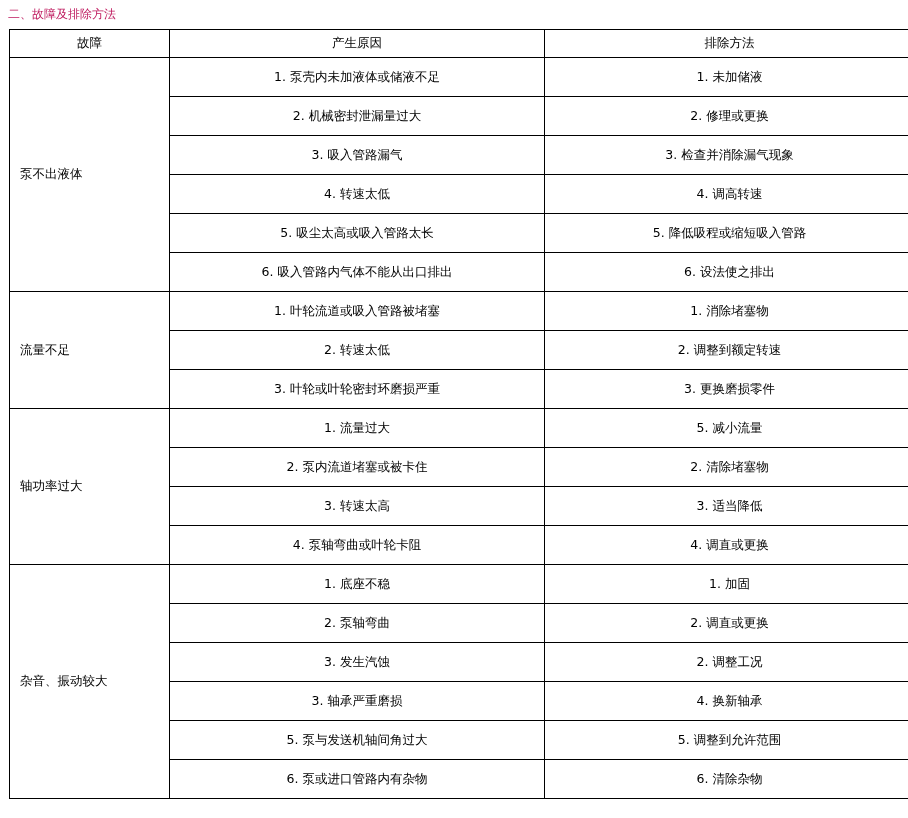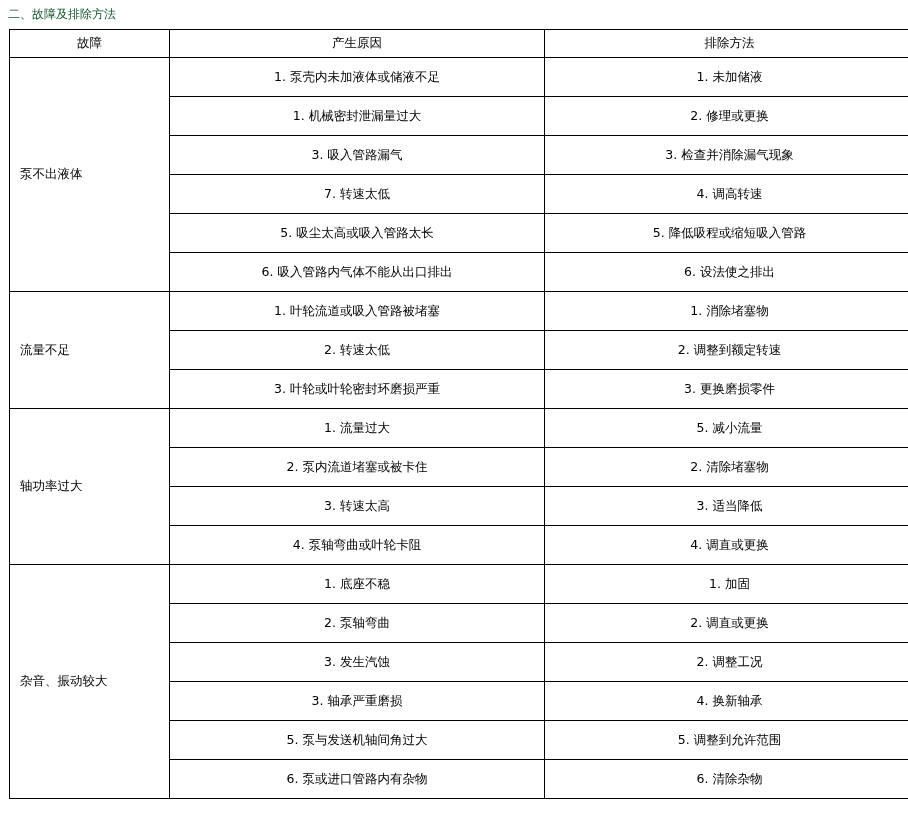--- a/index.html
+++ b/index.html
@@ -17,21 +17,21 @@
   .page {
     position: relative;
     width: 908px;
     height: 818px;
     box-sizing: border-box;
   }
   .section-title {
     font-size: 12px;
     line-height: 16px;
     padding: 6px 0 7px 8px;
-    color: #14532d;
+    color: #be185d;
     white-space: nowrap;
   }
   table.fault-table {
     border-collapse: collapse;
     table-layout: fixed;
     width: 906px;
     margin-left: 9px;
     border: 1px solid #000;
   }
   table.fault-table td,
@@ -93,37 +93,37 @@
           <td class="fault-cell" rowspan="6">泵不出液体</td>
           <td class="cause-cell">
             <span class="cell-text">1. 泵壳内未加液体或储液不足</span>
           </td>
           <td class="fix-cell">
             <span class="cell-text">1. 未加储液</span>
           </td>
         </tr>
         <tr>
           <td class="cause-cell">
-            <span class="cell-text">1. 机械密封泄漏量过大</span>
+            <span class="cell-text">2. 机械密封泄漏量过大</span>
           </td>
           <td class="fix-cell">
             <span class="cell-text">2. 修理或更换</span>
           </td>
         </tr>
         <tr>
           <td class="cause-cell">
             <span class="cell-text">3. 吸入管路漏气</span>
           </td>
           <td class="fix-cell">
             <span class="cell-text">3. 检查并消除漏气现象</span>
           </td>
         </tr>
         <tr>
           <td class="cause-cell">
-            <span class="cell-text">7. 转速太低</span>
+            <span class="cell-text">4. 转速太低</span>
           </td>
           <td class="fix-cell">
             <span class="cell-text">4. 调高转速</span>
           </td>
         </tr>
         <tr>
           <td class="cause-cell">
             <span class="cell-text">5. 吸尘太高或吸入管路太长</span>
           </td>
           <td class="fix-cell">

